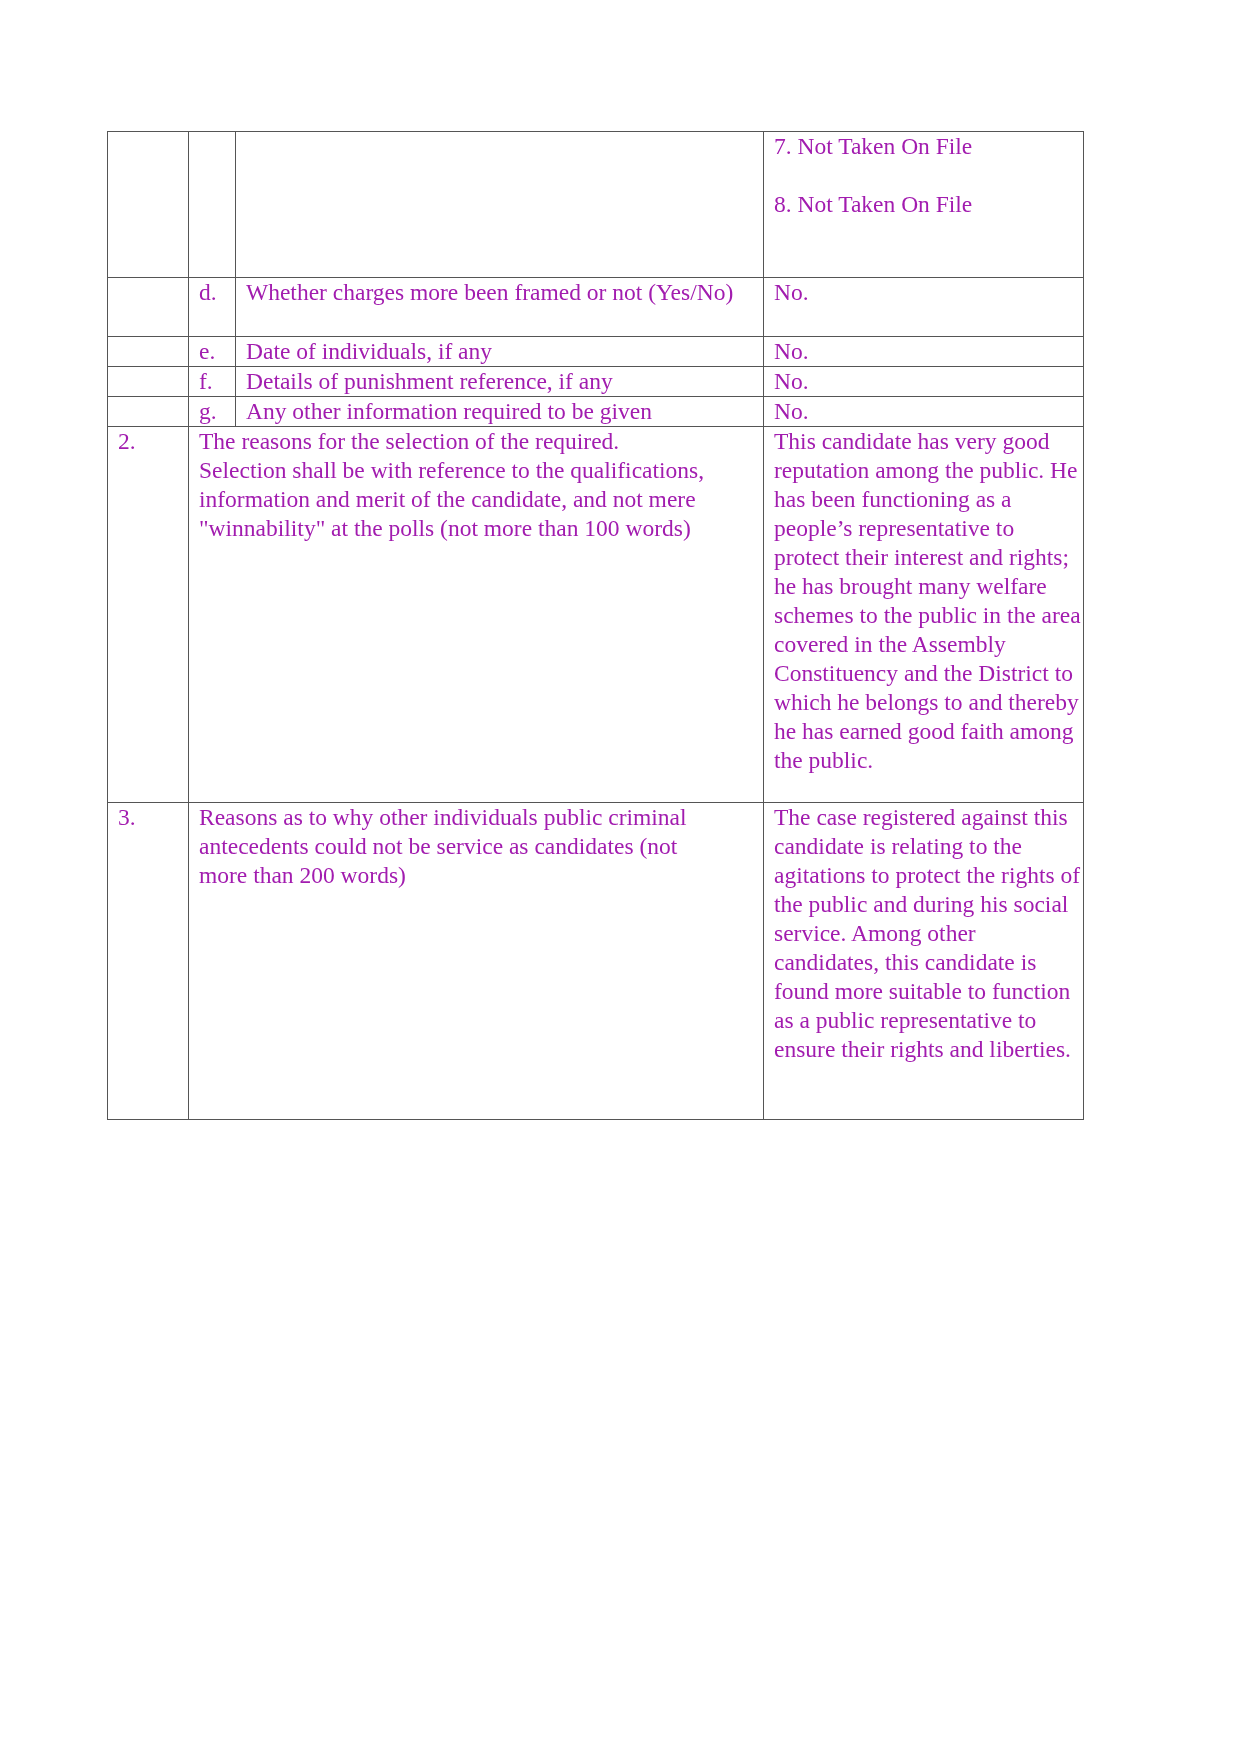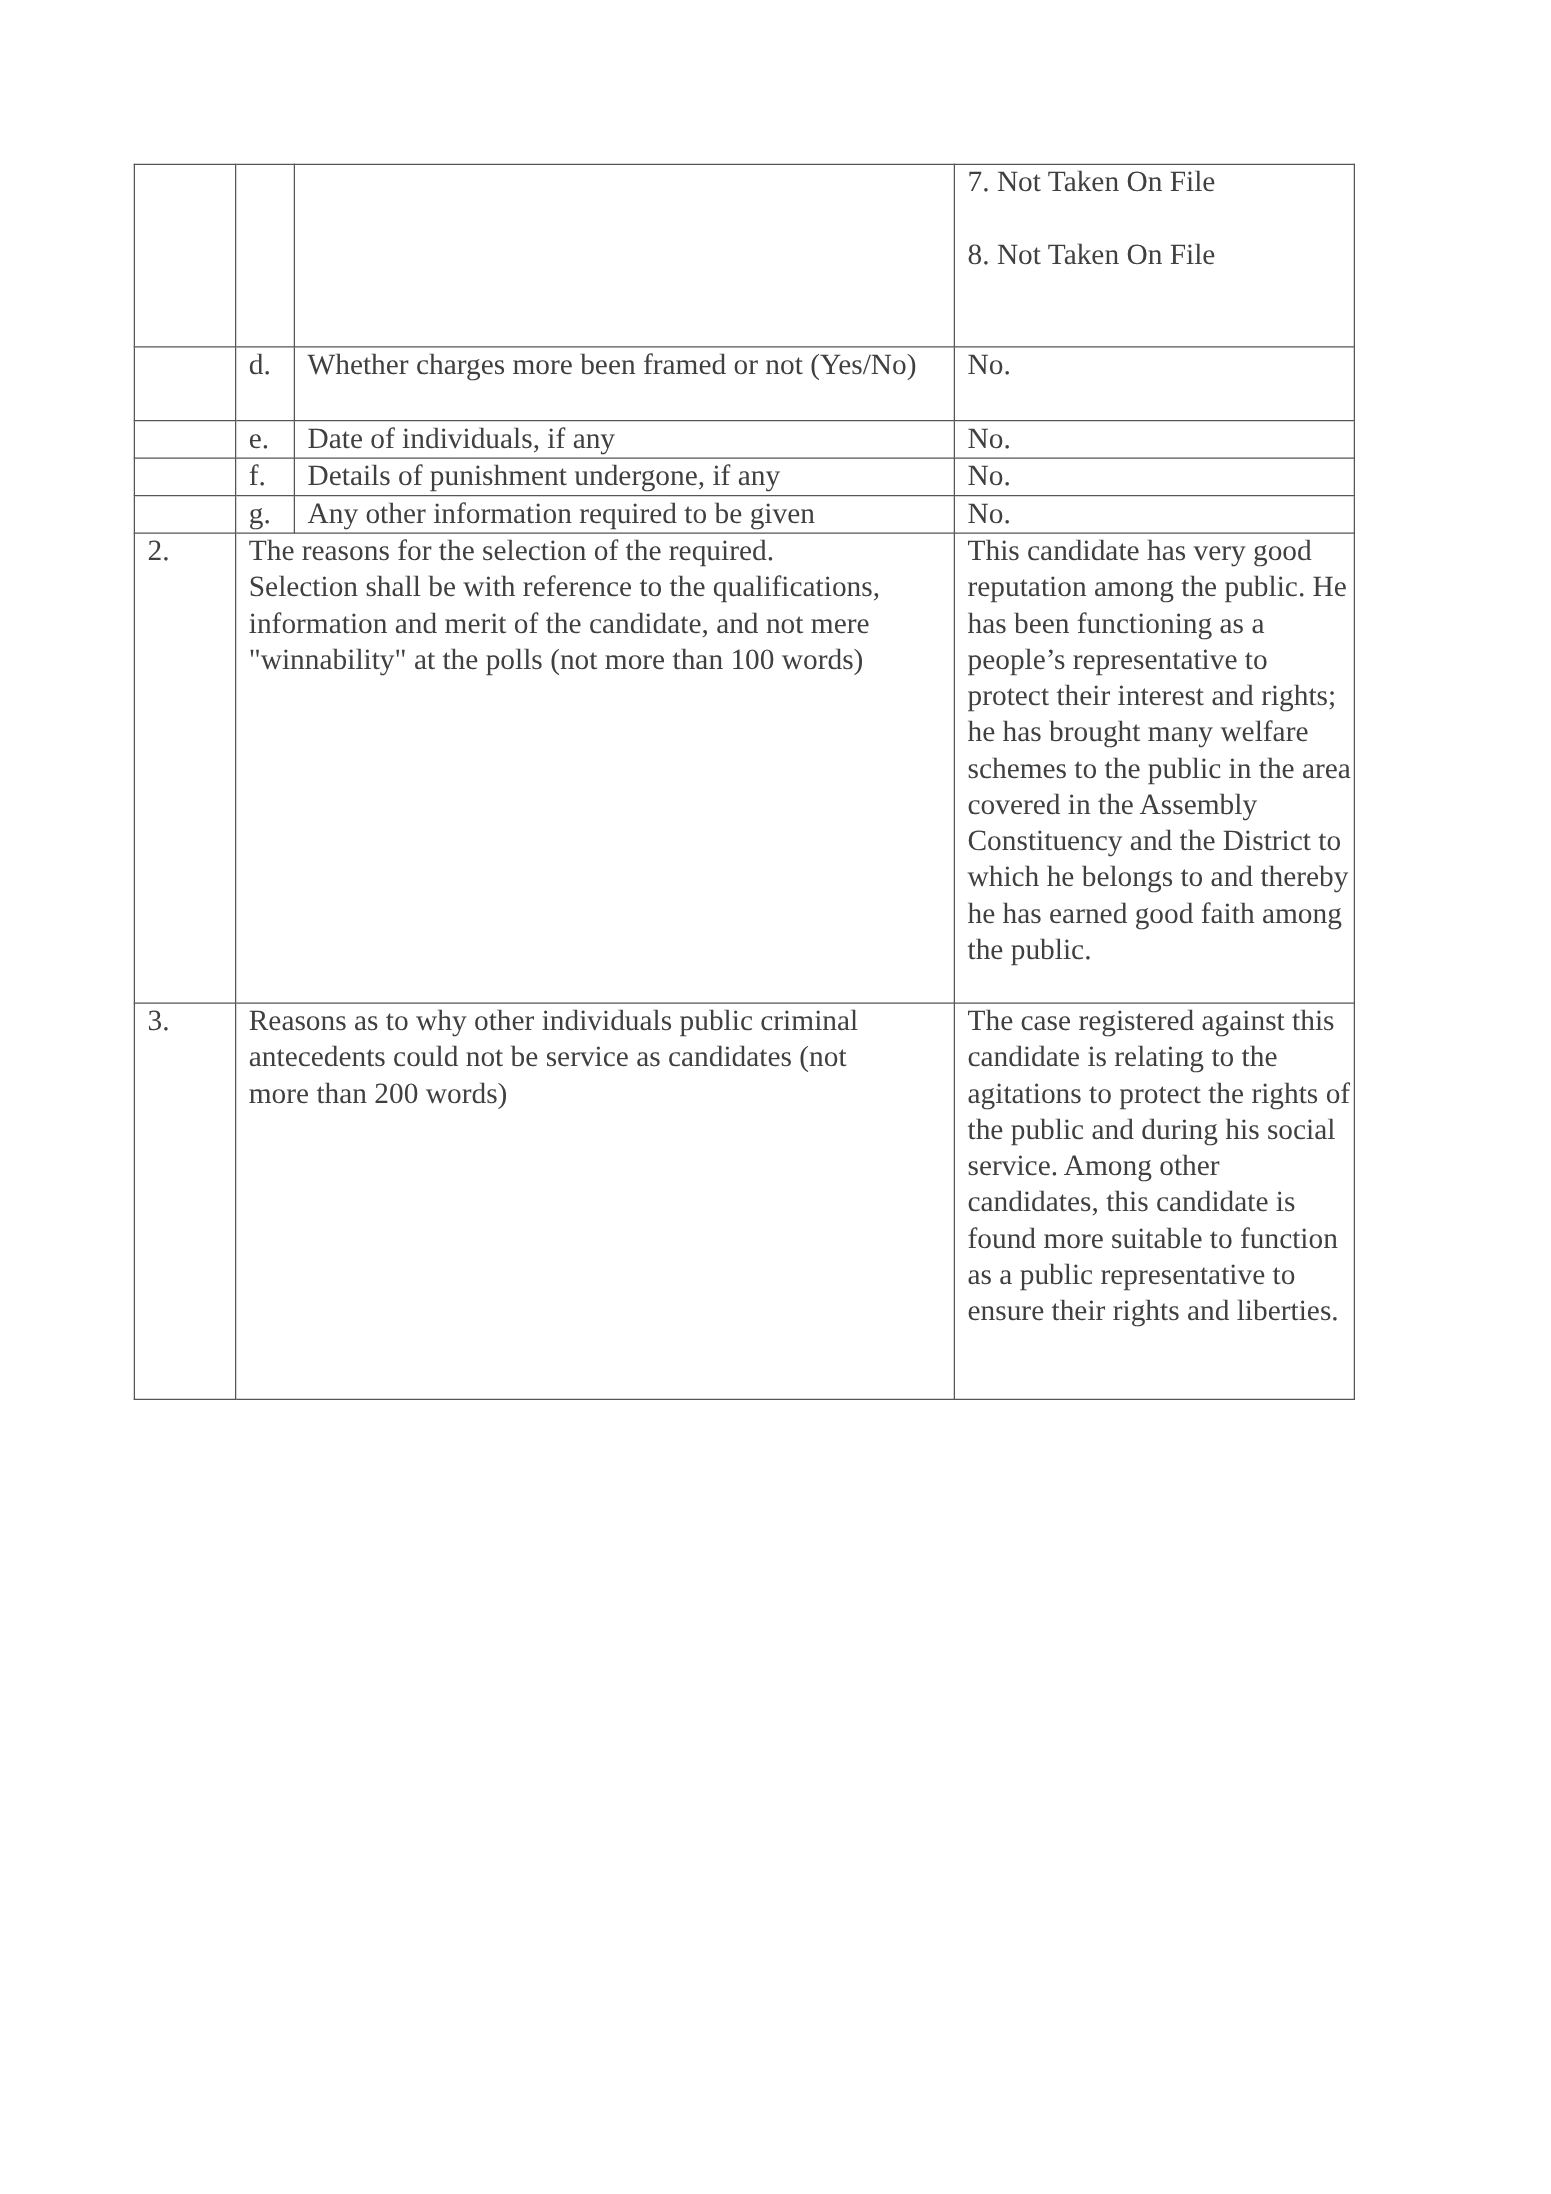--- a/index.html
+++ b/index.html
@@ -8,21 +8,21 @@
     table.grid {
       position: absolute;
       left: 107px;
       top: 131px;
       width: 976px;
       border-collapse: collapse;
       table-layout: fixed;
       font-family: "Liberation Serif", serif;
       font-size: 23.5px;
       line-height: 29px;
-      color: #404040;
+      color: #a21caf;
     }
     table.grid td {
       border: 1.5px solid #555;
       vertical-align: top;
       padding: 0 0 0 10px;
       white-space: normal;
       overflow: hidden;
     }
     col.c1 { width: 81px; }
     col.c2 { width: 47px; }
@@ -70,21 +70,21 @@
       </tr>
       <tr class="r-e">
         <td></td>
         <td class="letter">e.</td>
         <td>Date of individuals, if any</td>
         <td class="right">No.</td>
       </tr>
       <tr class="r-f">
         <td></td>
         <td class="letter">f.</td>
-        <td>Details of punishment undergone, if any</td>
+        <td>Details of punishment reference, if any</td>
         <td class="right">No.</td>
       </tr>
       <tr class="r-g">
         <td></td>
         <td class="letter">g.</td>
         <td>Any other information required to be given</td>
         <td class="right">No.</td>
       </tr>
 
       <tr class="r-2">

